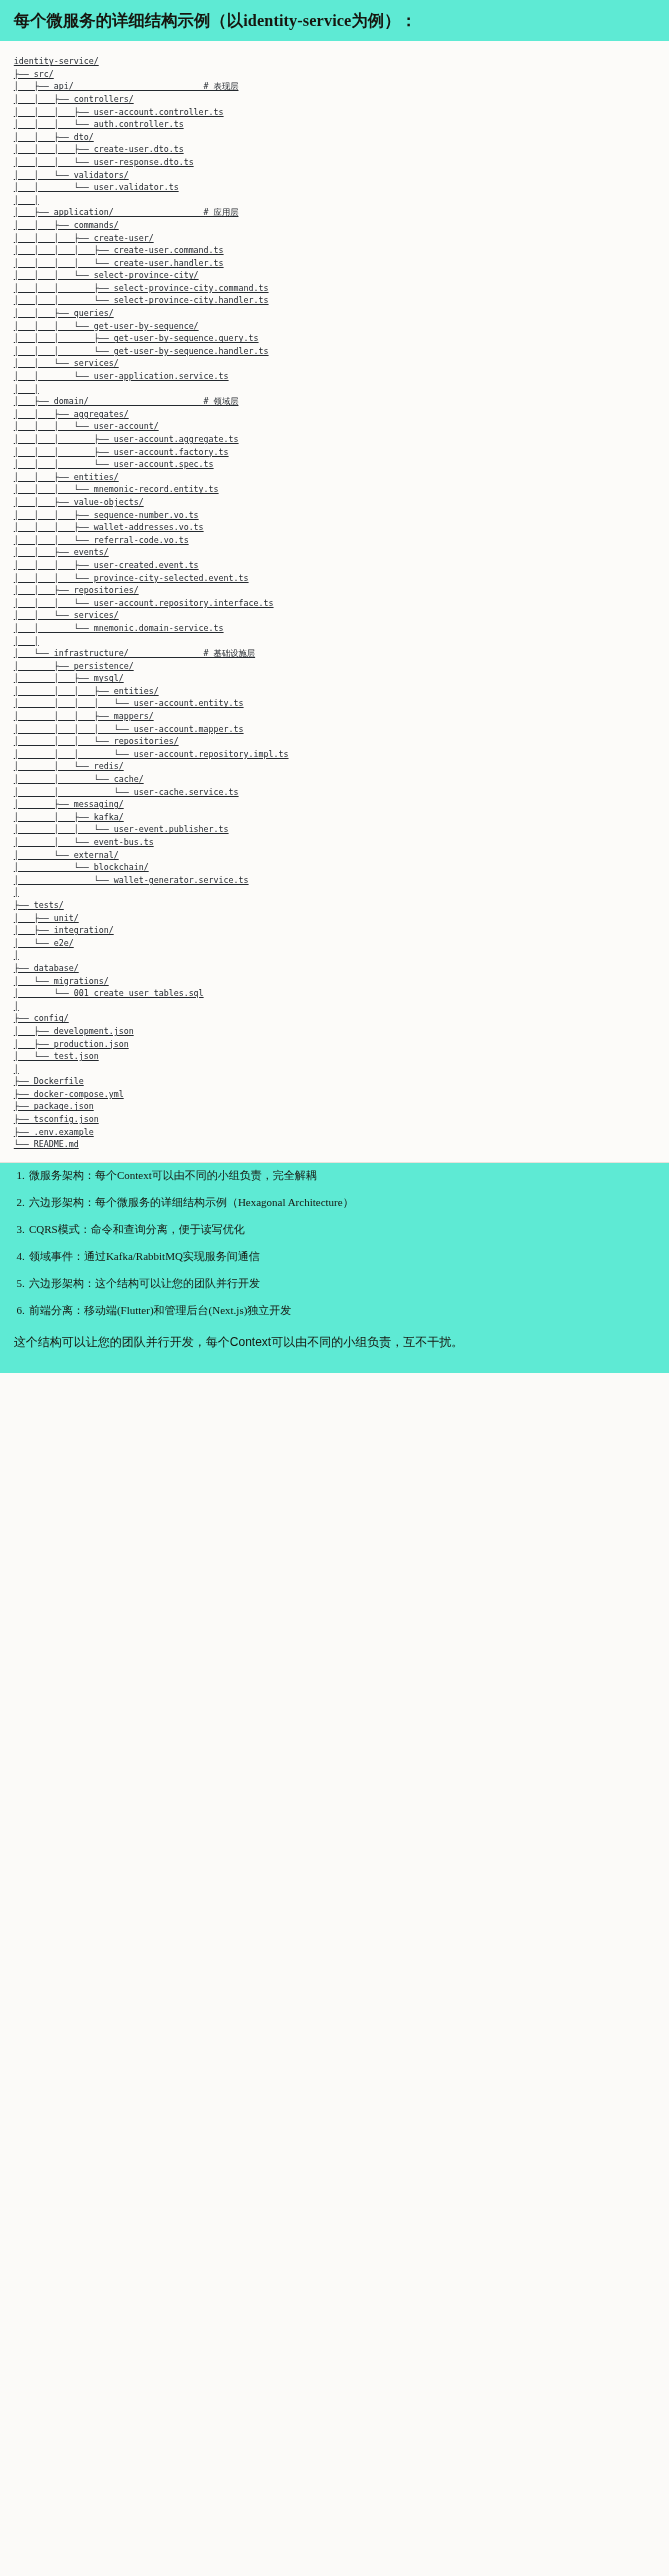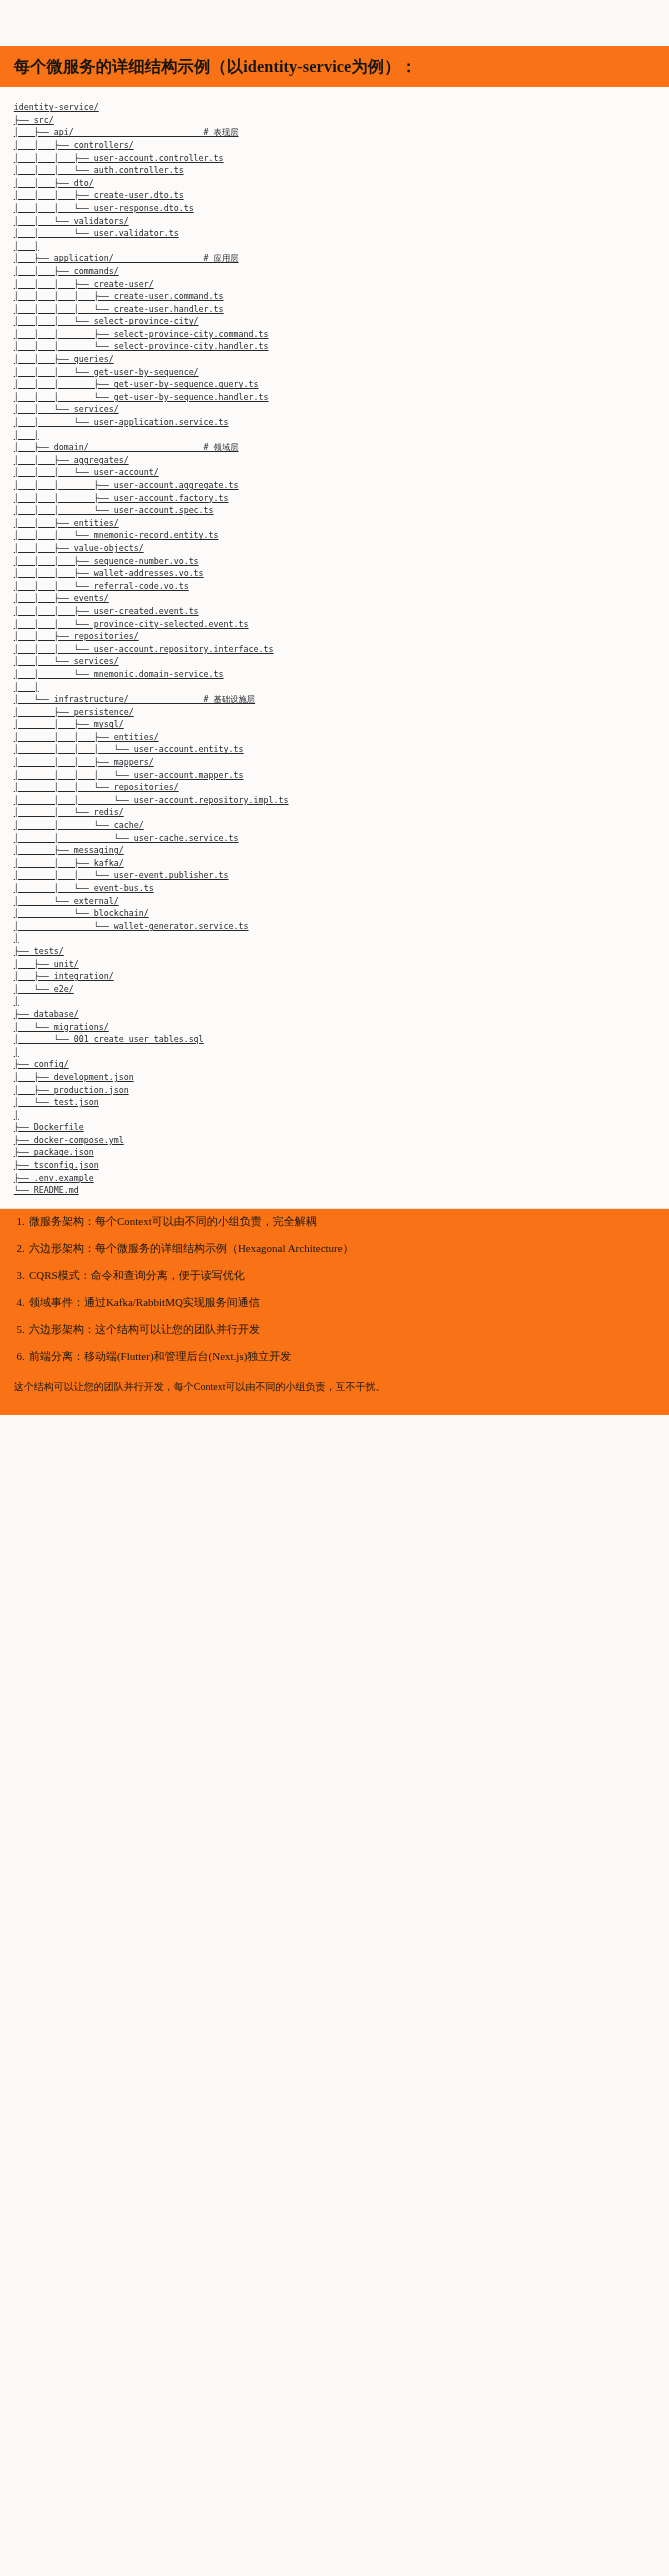--- a/index.html
+++ b/index.html
@@ -9,22 +9,21 @@
   }
   body {
     width: 669px;
     font-family: "Liberation Sans", sans-serif;
     color: #1f1f1f;
     -webkit-font-smoothing: antialiased;
   }
   .page {
     width: 669px;
     box-sizing: border-box;
-    background: #f97316;
-    margin-top: 46px;
+    background: #5eead4;
   }
 
   
   .doc-heading {
     font-family: "Liberation Serif", serif;
     font-weight: bold;
     font-size: 16.3px;
     line-height: 1.35;
     color: #16160f;
     padding: 10px 13.8px 8.8px 13.8px;
@@ -77,22 +76,22 @@
     font-size: 11px;
     line-height: 1.55;
     color: #16160f;
     margin: 0 0 10px 0;
     padding-left: 1.3px;
   }
   ol.note-list > li .nb {
     font-weight: normal;
   }
   .closing {
-    font-family: Liberation Serif, serif;
-    font-size: 10px;
+    font-family: Liberation Sans, sans-serif;
+    font-size: 12px;
     line-height: 1.55;
     color: #16160f;
     margin: 13.8px 0 15px 0;
   }
 </style>
 </head>
 <body>
 
 <div class="page">
 

